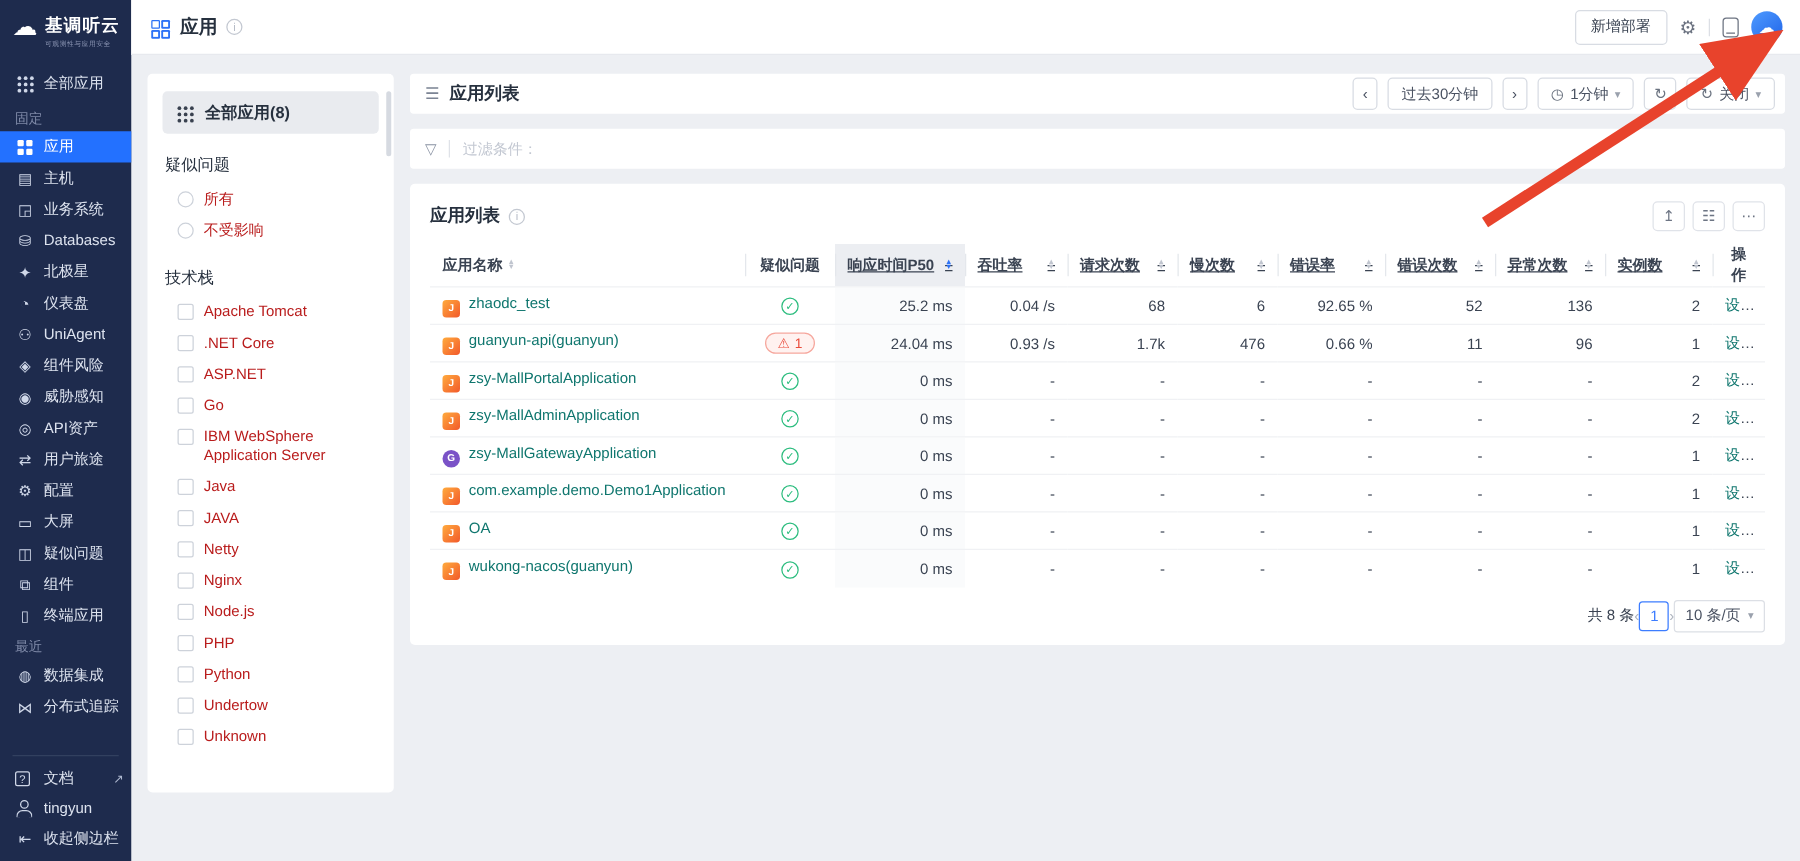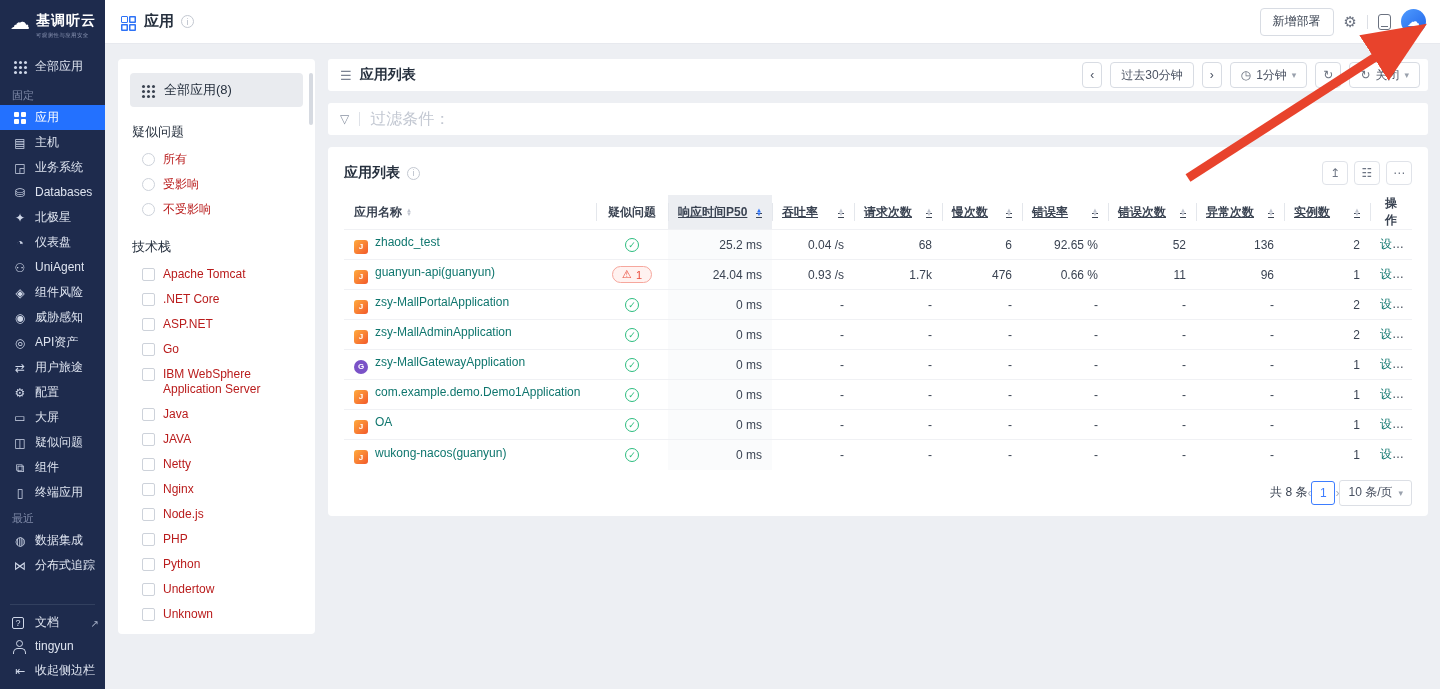--- a/index.html
+++ b/index.html
@@ -49,21 +49,21 @@
   .icon-plain{color:#6b7280;font-size:15px;cursor:pointer;}
   .vline{width:1px;height:14px;background:#dcdfe5;}
   .tablet-ic{width:13px;height:16px;border:1.5px solid #6b7280;border-radius:3px;position:relative;cursor:pointer;}
   .tablet-ic::after{content:"";position:absolute;left:2px;right:2px;bottom:1.5px;height:1.5px;background:#6b7280;}
   .avatar{width:25px;height:25px;border-radius:50%;background:linear-gradient(140deg,#4f9bff,#1f63e8);color:#fff;display:flex;align-items:center;justify-content:center;font-size:13px;cursor:pointer;}
 
   
   .content{flex:1;display:flex;padding:15px 12px 0 13px;min-height:0;}
   .fpanel{width:197px;background:#fff;border-radius:4px;height:575px;flex-shrink:0;padding:14px 12px;position:relative;overflow:hidden;font-size:12px;color:#323c4d;}
   .fpanel .scrollthumb{position:absolute;right:2px;top:14px;width:4px;height:52px;background:#d6dae1;border-radius:2px;}
-  .all-apps-btn{background:#e9ebef;border-radius:4px;height:34px;display:flex;align-items:center;padding:0 12px;font-weight:normal;font-size:13px;color:#26303e;cursor:pointer;gap:9px;}
+  .all-apps-btn{background:#e9ebef;border-radius:4px;height:34px;display:flex;align-items:center;padding:0 12px;font-weight:bold;font-size:13px;color:#26303e;cursor:pointer;gap:9px;}
   .all-apps-btn .g9{position:relative;width:13px;height:13px;color:#39414f;}
   .all-apps-btn .g9::before{content:"";width:3px;height:3px;background:currentColor;border-radius:50%;position:absolute;left:0;top:1px;
     box-shadow:5px 0 0 currentColor,10px 0 0 currentColor,0 5px 0 currentColor,5px 5px 0 currentColor,10px 5px 0 currentColor,0 10px 0 currentColor,5px 10px 0 currentColor,10px 10px 0 currentColor;}
   .f-sec{margin:16px 2px 6px;font-size:13px;color:#26303e;}
   .f-opt{display:flex;align-items:flex-start;gap:8px;padding:5px 2px 5px 12px;cursor:pointer;color:#b91c1c;line-height:15px;}
   .f-opt .radio{width:13px;min-width:13px;height:13px;border:1px solid #cdd2da;border-radius:50%;background:#fff;margin-top:1px;}
   .f-opt .cbox{width:13px;min-width:13px;height:13px;border:1px solid #cdd2da;border-radius:2px;background:#fff;margin-top:1px;}
 
   .main{flex:1;margin-left:13px;min-width:0;display:flex;flex-direction:column;}
   .toolbar{background:#fff;border-radius:3px;height:32px;display:flex;align-items:center;padding:0 8px 0 12px;}
@@ -71,21 +71,21 @@
   .tb-title{font-size:14px;font-weight:bold;color:#26303e;}
   .tb-right{margin-left:auto;display:flex;align-items:center;gap:8px;}
   .btn.sm{height:26px;padding:0 10px;font-size:12px;color:#4a5262;}
   .btn.sq{padding:0 7px;}
   .caret{font-size:9px;color:#9aa1ad;}
   .clock-ic{font-size:12px;color:#6b7380;}
 
   .filterbar{background:#fff;border-radius:3px;height:32px;margin-top:12px;display:flex;align-items:center;padding:0 12px;gap:10px;}
   .funnel{color:#8a93a3;font-size:12px;}
   .fb-sep{width:1px;height:14px;background:#dfe2e8;}
-  .fb-ph{color:#c3c8d2;font-size:16px;}
+  .fb-ph{color:#c3c8d2;font-size:12px;}
 
   .card{background:#fff;border-radius:4px;margin-top:12px;padding:12px 16px 10px;}
   .card-hd{display:flex;align-items:center;height:28px;}
   .card-title{font-size:14px;font-weight:bold;color:#26303e;margin-right:7px;}
   .card-hd-right{margin-left:auto;display:flex;gap:6px;}
   .mini-btn{width:26px;height:24px;border:1px solid #e0e3e9;border-radius:4px;background:#fff;color:#6d7584;font-size:12px;display:inline-flex;align-items:center;justify-content:center;cursor:pointer;}
 
   table{width:100%;border-collapse:collapse;table-layout:fixed;font-size:12px;margin-top:8px;}
   th{height:30px;font-weight:bold;color:#3a4352;padding:0 10px;position:relative;}
   th:not(:first-child)::before{content:"";position:absolute;left:0;top:8px;bottom:8px;width:1px;background:#e4e7ec;}
@@ -326,24 +326,20 @@
           <span class="g9" data-name="grid-dots-icon"></span>
           <span data-name="all-apps-filter-label">全部应用(8)</span>
         </div>
         <div class="f-sec" data-name="suspected-filter-title">疑似问题</div>
 
           <div class="f-opt" data-name="suspected-option">
             <span class="radio" data-name="radio-button"></span>
             <span class="lbl" data-name="option-label">所有</span>
           </div>
 
-          <div class="f-opt" data-name="suspected-option">
-            <span class="radio" data-name="radio-button"></span>
-            <span class="lbl" data-name="option-label">受影响</span>
-          </div>
 
           <div class="f-opt" data-name="suspected-option">
             <span class="radio" data-name="radio-button"></span>
             <span class="lbl" data-name="option-label">不受影响</span>
           </div>
 
         <div class="f-sec" data-name="tech-stack-filter-title">技术栈</div>
 
           <div class="f-opt" data-name="tech-stack-option">
             <span class="cbox" data-name="checkbox"></span>

